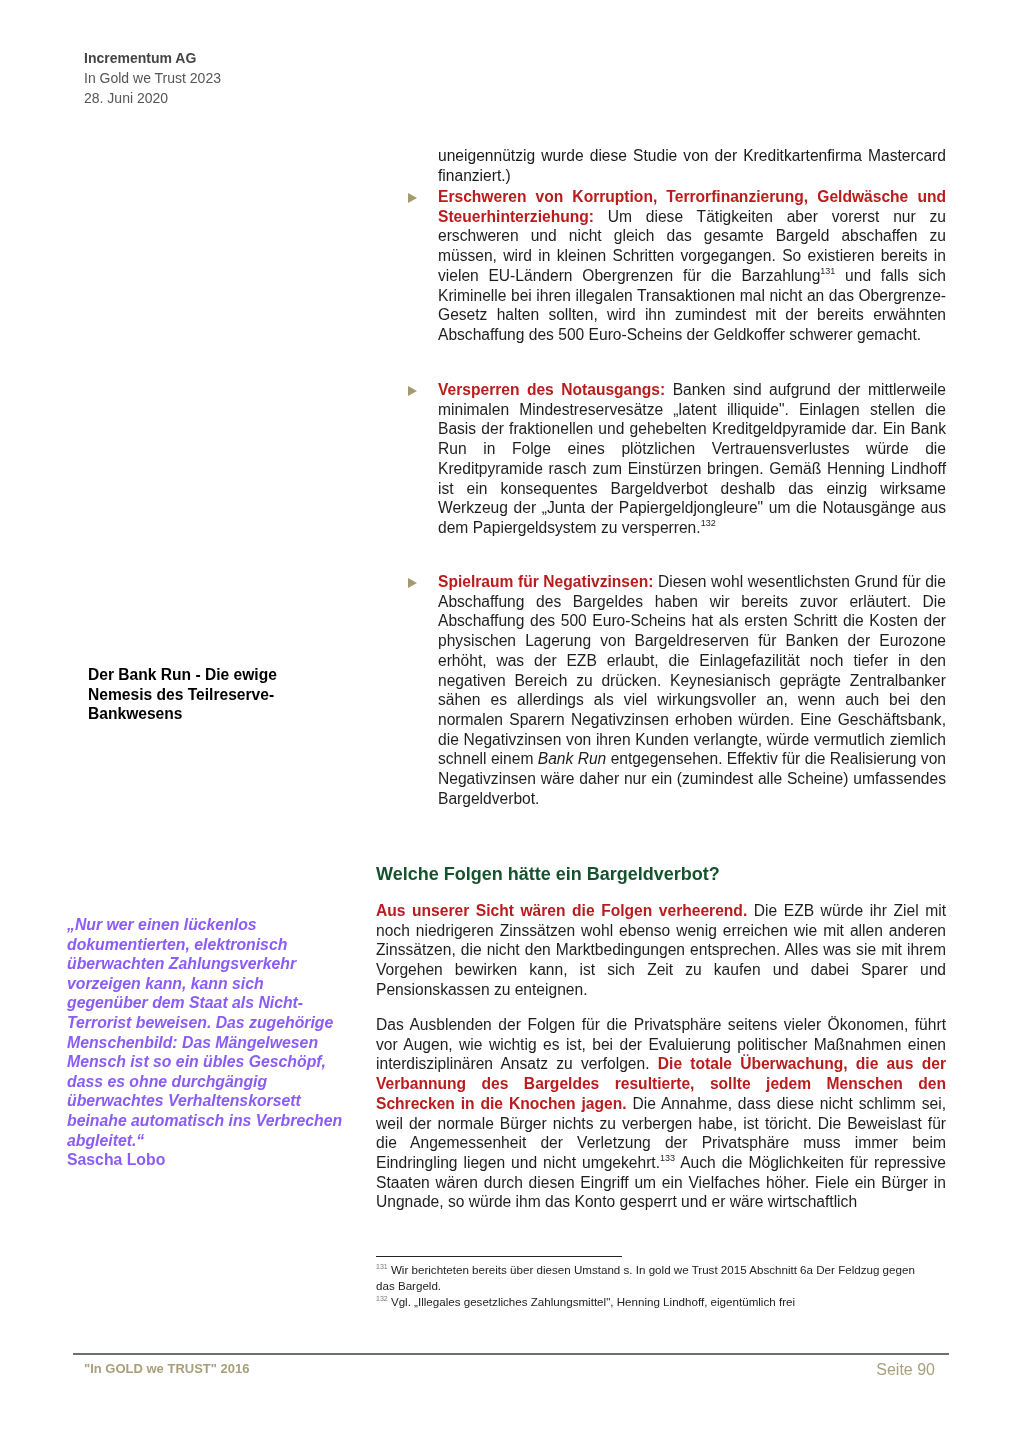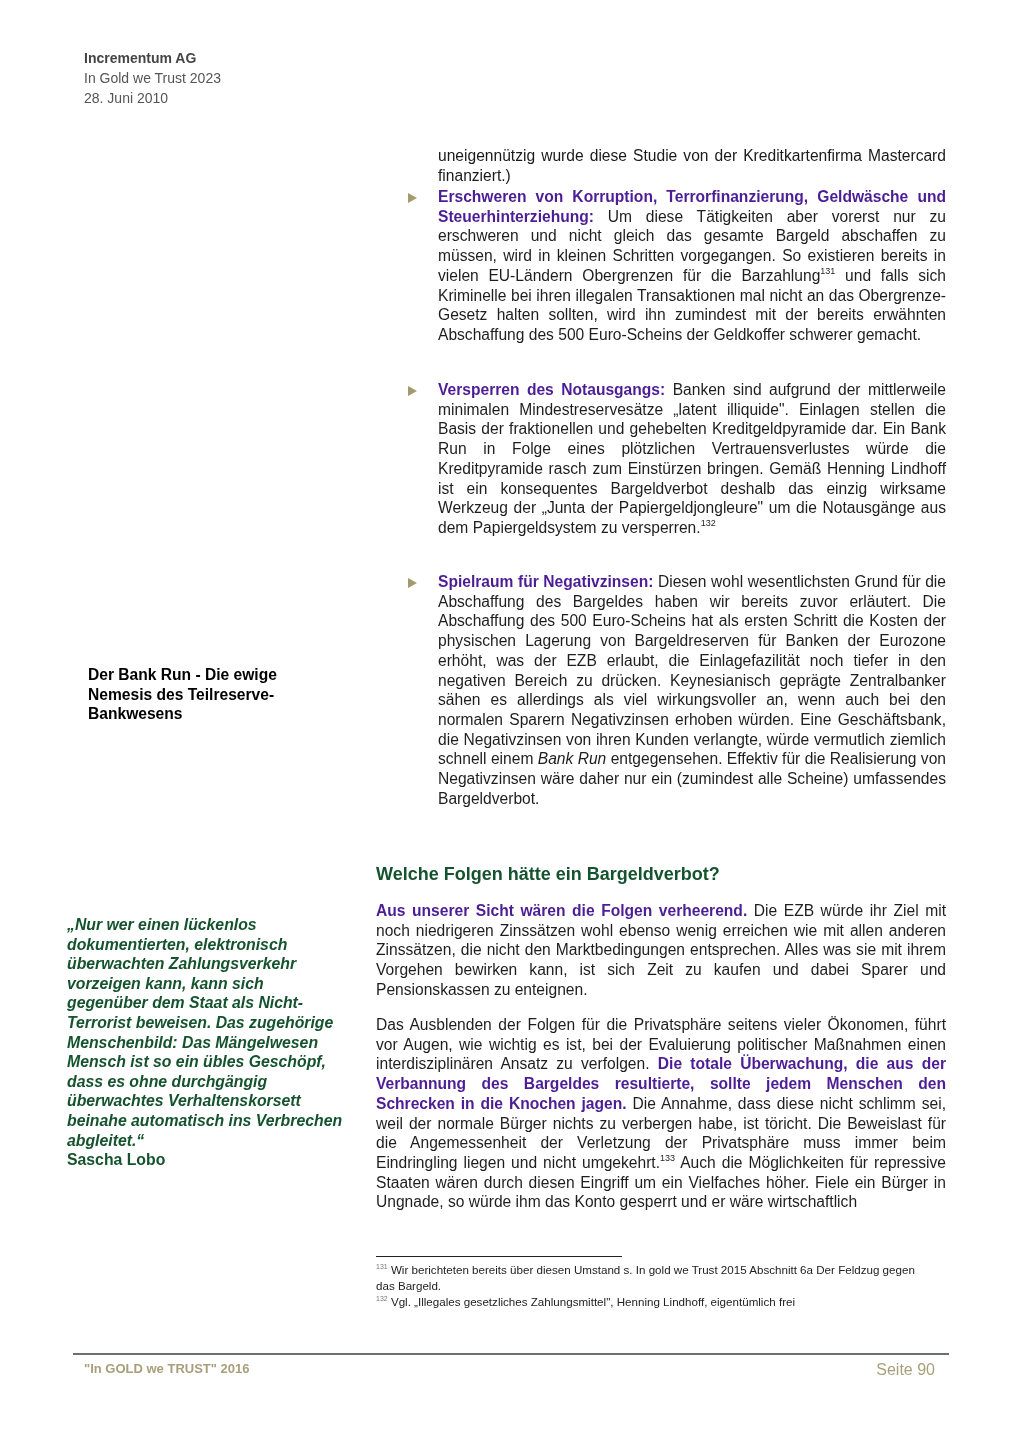--- a/index.html
+++ b/index.html
@@ -4,44 +4,44 @@
 <style>
   html, body { margin: 0; padding: 0; background: #ffffff; }
   body {
     width: 1019px; height: 1440px; position: relative; overflow: hidden;
     font-family: "Liberation Sans", sans-serif; color: #1a1a1a;
   }
   .header { position: absolute; left: 84px; top: 48px; line-height: 20px; font-size: 14px; color: #555; }
   .header .company { font-weight: bold; color: #444; }
   .main { position: absolute; left: 376px; width: 570px; font-size: 15.6px; line-height: 19.7px; text-align: justify; color: #1e1e1e; }
   .main p { margin: 0; }
-  .main b { color: #4c1d95; }
+  .main b { color: #b91c1c; }
   .bullet { position: absolute; left: 62px; width: 508px; }
   .bullet-marker { position: absolute; left: -30px; top: 6px; width: 0; height: 0;
     border-top: 5px solid transparent; border-bottom: 5px solid transparent; border-left: 9px solid #A59A6E; }
   .cont { position: absolute; left: 438px; width: 508px; top: 146px; font-size: 15.6px; line-height: 19.7px; text-align: justify; }
   sup { font-size: 9px; line-height: 0; vertical-align: 7px; }
   .side-heading { position: absolute; left: 88px; top: 665px; width: 240px; font-size: 15.6px; line-height: 19.7px; font-weight: bold; color: #000000; }
-  .quote { position: absolute; left: 67px; top: 915px; width: 280px; font-size: 15.8px; line-height: 19.6px; font-weight: bold; font-style: italic; color: #14532d; }
+  .quote { position: absolute; left: 67px; top: 915px; width: 280px; font-size: 15.8px; line-height: 19.6px; font-weight: bold; font-style: italic; color: #8b5cf6; }
   .quote-author { font-style: normal; }
   .section-title { position: absolute; left: 376px; top: 864px; font-weight: bold; font-size: 18px; color: #14532d; }
   .fn-rule { position: absolute; left: 376px; top: 1256px; width: 246px; height: 1px; background: #222; }
   .footnotes { position: absolute; left: 376px; top: 1262px; width: 560px; font-size: 11.6px; line-height: 16px; color: #222; }
   .footnotes sup { font-size: 7px; vertical-align: 5px; color: #777; }
   .footer-rule { position: absolute; left: 73px; top: 1353px; width: 876px; height: 2px; background: #6b7170; }
   .footer-left { position: absolute; left: 84px; top: 1361px; font-size: 13px; font-weight: bold; color: #A89F7A; }
   .footer-right { position: absolute; right: 84px; top: 1361px; font-size: 16px; color: #A89F7A; }
 </style>
 </head>
 <body>
 
 <div class="header">
   <div class="company">Incrementum AG</div>
   <div>In Gold we Trust 2023</div>
-  <div>28. Juni 2010</div>
+  <div>28. Juni 2020</div>
 </div>
 
 <div class="cont">uneigennützig wurde diese Studie von der Kreditkartenfirma Mastercard finanziert.)</div>
 
 <div class="main" style="top:0; left:0; width:0;">
   <div class="bullet" style="left:438px; top:187px;">
     <span class="bullet-marker"></span>
     <p><b>Erschweren von Korruption, Terrorfinanzierung, Geldwäsche und Steuerhinterziehung:</b><span> Um diese Tätigkeiten aber vorerst nur zu erschweren und nicht gleich das gesamte Bargeld abschaffen zu müssen, wird in kleinen Schritten vorgegangen. So existieren bereits in vielen EU-Ländern Obergrenzen für die Barzahlung</span><sup>131</sup><span> und falls sich Kriminelle bei ihren illegalen Transaktionen mal nicht an das Obergrenze-Gesetz halten sollten, wird ihn zumindest mit der bereits erwähnten Abschaffung des 500 Euro-Scheins der Geldkoffer schwerer gemacht.</span></p>
   </div>
   <div class="bullet" style="left:438px; top:380px;">

